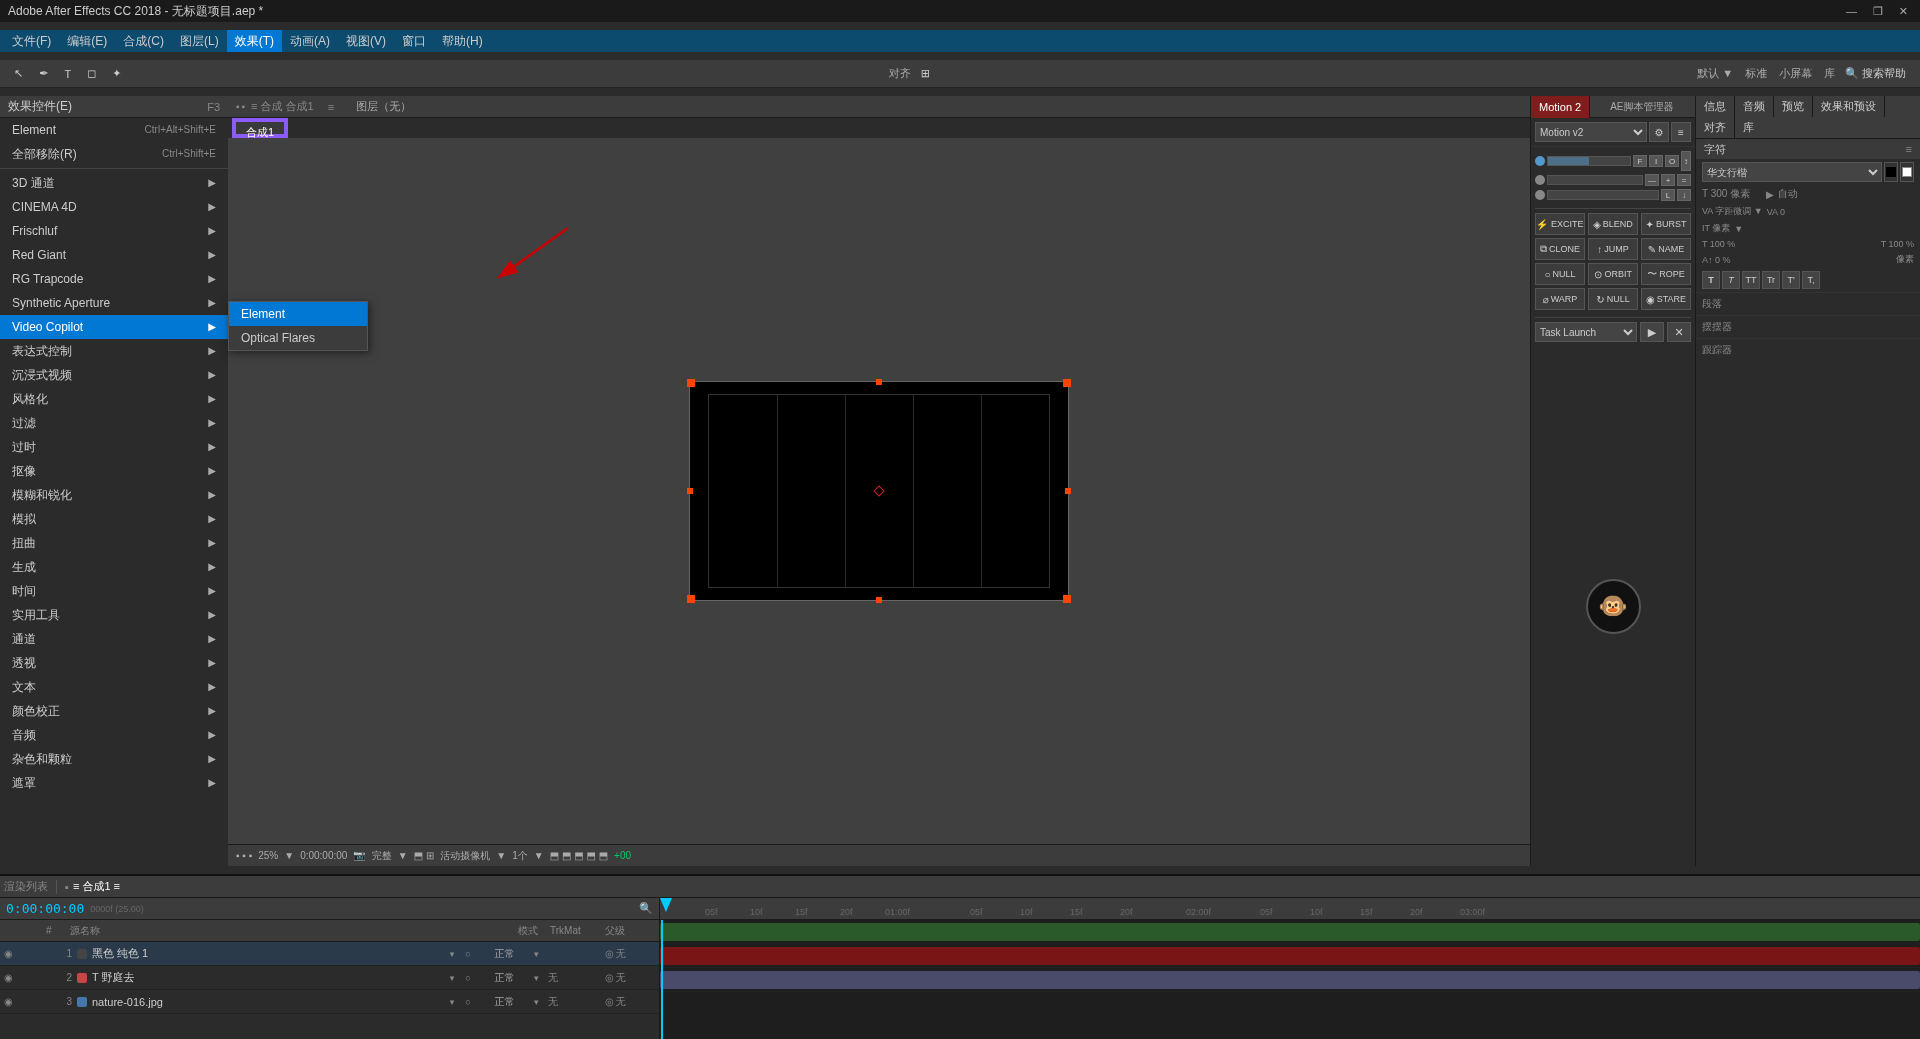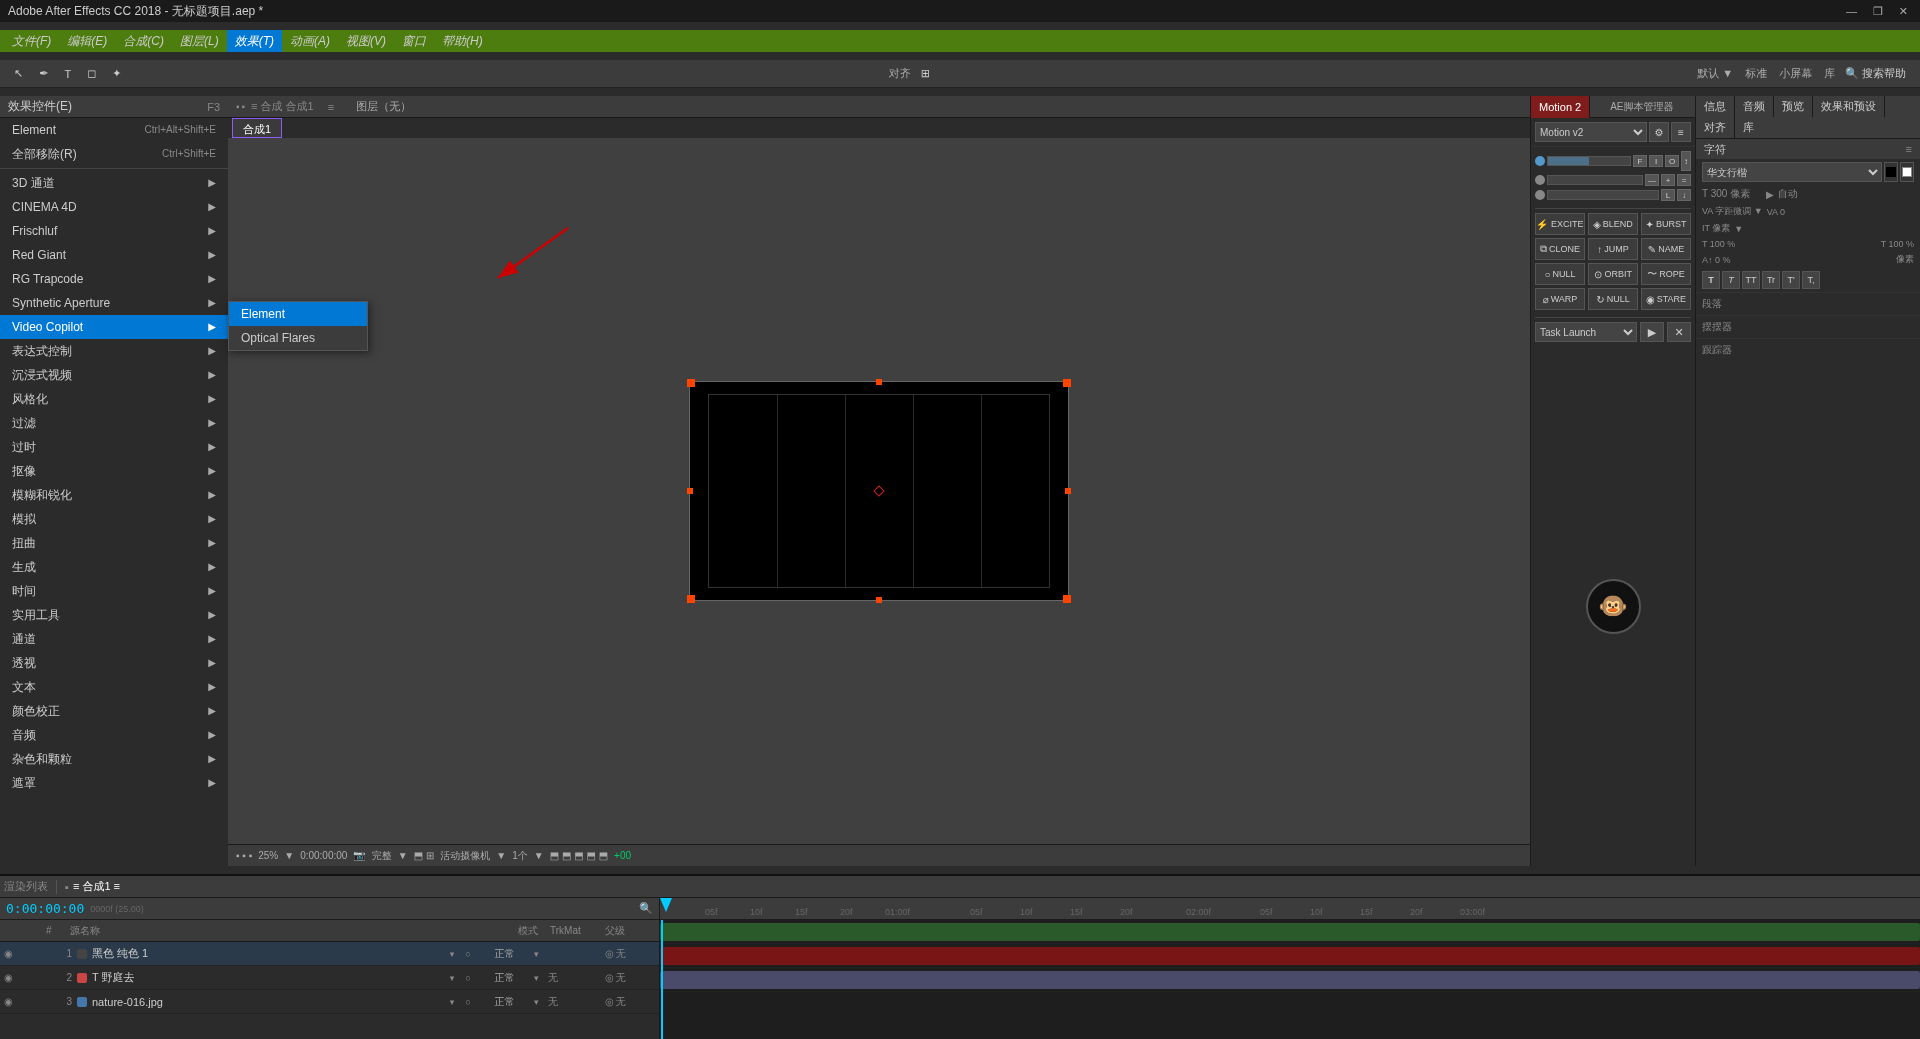--- a/index.html
+++ b/index.html
@@ -34,27 +34,26 @@
       font-size: 11px;
       color: #aaa;
       cursor: pointer;
       padding: 0 4px;
     }
 
     
     #menu-bar {
       width: 100%;
       height: 22px;
-      background: #4d7c0f;
+      background: #0c4a6e;
       display: flex;
       align-items: center;
       padding: 0 4px;
       position: relative;
       z-index: 100;
-      font-style: italic;
     }
     .menu-item {
       padding: 0 8px;
       height: 22px;
       line-height: 22px;
       cursor: pointer;
       font-size: 12px;
       color: #ccc;
       white-space: nowrap;
     }
@@ -447,21 +446,21 @@
           <span style="font-size:10px; color:#888;">▪</span>
         </div>
         <div style="display:flex; align-items:center; gap:2px;">
           <span style="font-size:11px; color:#888;">≡ 合成 合成1</span>
           <span style="font-size:11px; color:#888; margin-left:12px;">≡</span>
         </div>
         <div style="margin-left:20px; font-size:11px; color:#aaa;">图层（无）</div>
       </div>
 
       <div style="height:20px; background:#2b2b2b; display:flex; align-items:center; padding:0 4px;">
-        <div style="padding:0 10px; height:20px; line-height:20px; font-size:11px; background:#3a3a3a; border:1px solid #8b5cf6; color:#fff; cursor:pointer;">合成1</div>
+        <div style="padding:0 10px; height:20px; line-height:20px; font-size:11px; background:#3a3a3a; border:4px solid #8b5cf6; color:#fff; cursor:pointer;">合成1</div>
       </div>
 
       <div id="viewer" style="flex:1; background:#404040; position:relative; display:flex; align-items:center; justify-content:center; overflow:hidden; min-height:0;">
 
         <div id="canvas-area" style="width:380px; height:220px; background:#000; border:1px solid #666; position:relative;">
 
           <div style="position:absolute; top:12px; left:18px; right:18px; bottom:12px; border:1px solid #333;">
 
             <div style="position:absolute; left:20%; top:0; bottom:0; width:1px; background:#2a2a2a;"></div>
             <div style="position:absolute; left:40%; top:0; bottom:0; width:1px; background:#2a2a2a;"></div>

